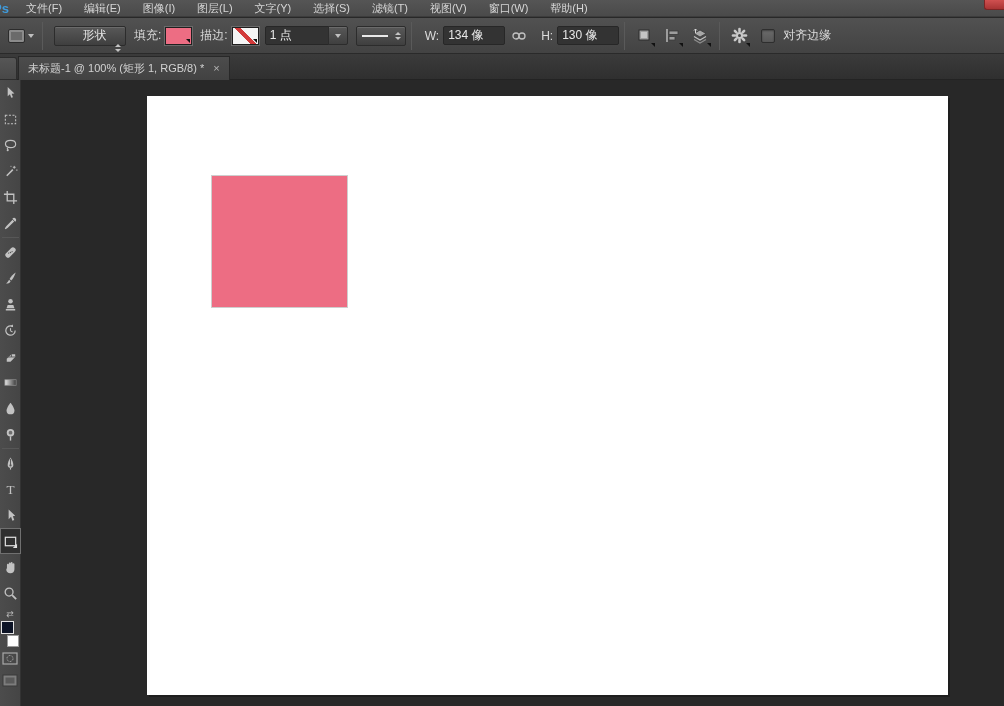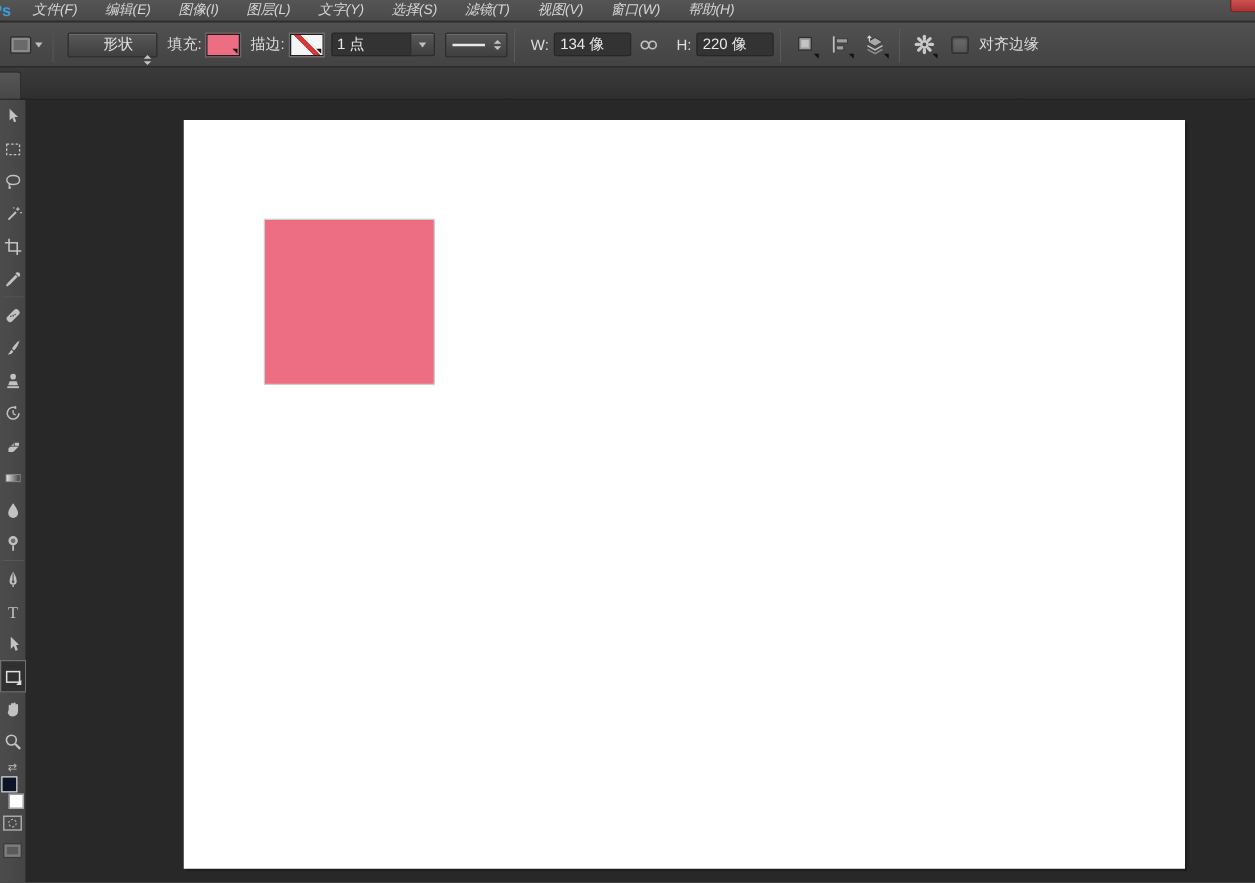--- a/index.html
+++ b/index.html
@@ -12,21 +12,21 @@
   
   .menubar {
     position:absolute; top:0; left:0; right:0; height:17px;
     background:linear-gradient(#555,#4a4a4a); border-bottom:1px solid #3c3c3c;
     display:flex; align-items:center; color:#d6d6d6; font-size:11px;
   }
   .ps-logo {
     width:22px; overflow:hidden; margin-left:-7px; font-weight:bold;
     color:#3f9bdc; font-size:13px; letter-spacing:0; padding-left:0;
   }
-  .menu-item { padding:0 11px; height:17px; line-height:16px; cursor:default;font-style:italic; }
+  .menu-item { padding:0 11px; height:17px; line-height:16px; cursor:default; }
   .win-close {
     position:absolute; top:0; right:0; width:20px; height:10px;
     background:linear-gradient(#d05050,#a83434); border-radius:0 0 0 3px;
     border:1px solid #7c2424; border-top:none; border-right:none;
   }
   
   .optionsbar {
     position:absolute; top:18px; left:0; right:0; height:36px;
     background:linear-gradient(#515151,#434343); border-bottom:1px solid #2a2a2a;
     display:flex; align-items:center; font-size:12px; color:#dcdcdc;
@@ -176,21 +176,21 @@
 
     <div class="icon-btn">
       <svg width="16" height="12" viewBox="0 0 16 12">
         <circle cx="5" cy="6" r="3" fill="none" stroke="#c0c0c0" stroke-width="1.3"></circle>
         <circle cx="11" cy="6" r="3" fill="none" stroke="#c0c0c0" stroke-width="1.3"></circle>
       </svg>
     </div>
 
     <span class="opt-label">H:</span>
     <div class="field dim-field">
-      <span>220 像</span>
+      <span>130 像</span>
     </div>
 
     <div class="vsep"></div>
 
     <div class="icon-btn">
       <svg width="15" height="15" viewBox="0 0 15 15">
         <rect x="2" y="2" width="10" height="10" fill="#9d9d9d" stroke="#2d2d2d" stroke-width="1"></rect>
         <rect x="4" y="4" width="6" height="6" fill="#c4c4c4"></rect>
       </svg>
       <span class="mini-caret"></span>
@@ -234,20 +234,24 @@
       </svg>
       <span class="mini-caret"></span>
     </div>
 
     <div class="checkbox"></div>
     <span class="opt-label">对齐边缘</span>
   </div>
 
   <div class="tabbar">
     <div class="panel-grip"></div>
+    <div class="doc-tab">
+      <span>未标题-1 @ 100% (矩形 1, RGB/8) *</span>
+      <span class="tab-close">×</span>
+    </div>
   </div>
 
   <div class="tools">
 
     <div class="tool">
       <svg width="15" height="15" viewBox="0 0 16 16">
         <path d="M5 1 L5 11 L7.4 8.8 L8.8 12.6 L10.6 11.9 L9.2 8.2 L12.2 8 Z" fill="#c2c2c2"></path>
       </svg>
     </div>
     <div class="tool">

